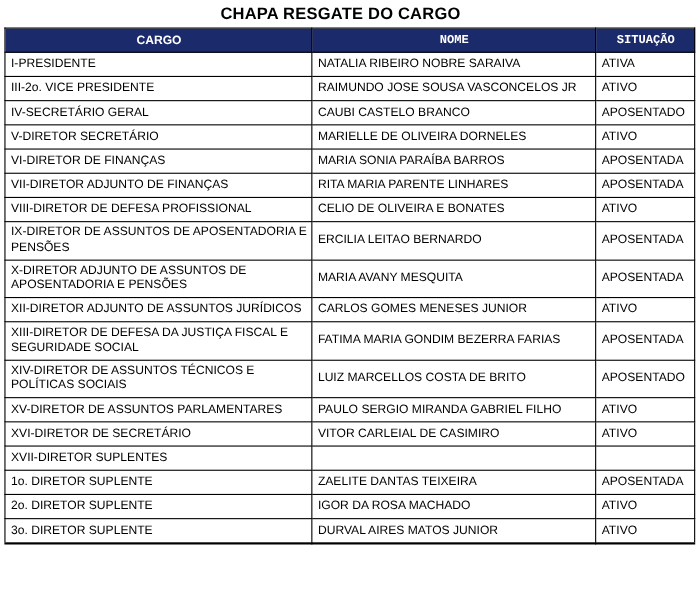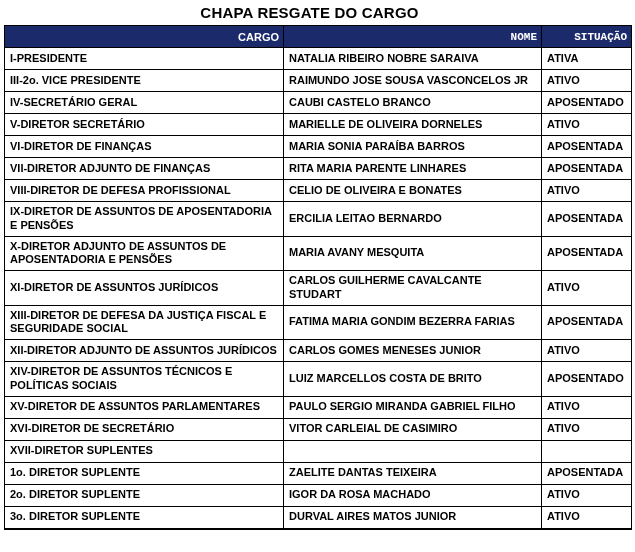--- a/index.html
+++ b/index.html
@@ -33,30 +33,30 @@
     border-bottom-width: 2px;
   }
   col.c-cargo    { width: 279px; }
   col.c-nome     { width: 258px; }
   col.c-situacao { width: 90px; }
   th {
     background: var(--header-bg, #1B2A6B);
     color: var(--header-text, #ffffff);
     font-size: 11px;
     font-weight: bold;
-    text-align: right;
+    text-align: center;
     padding: 4px 4px 4px 5px;
     border: 1px solid var(--border, #000000);
     height: 13px;
     vertical-align: middle;
   }
   th + th { border-left: 1px solid #d9d9d9; font-family: Liberation Mono, monospace; }
   td {
     font-size: 11px;
-    font-weight: bold;
+    font-weight: normal;
     color: #000000;
     border: 1px solid var(--border, #000000);
     padding: 3px 4px 3px 5px;
     height: 15px;
     vertical-align: middle;
     line-height: 1.25;
     word-wrap: break-word;
   }
 </style>
 </head>
@@ -118,33 +118,28 @@
           <td>IX-DIRETOR DE ASSUNTOS DE APOSENTADORIA E PENSÕES</td>
           <td>ERCILIA LEITAO BERNARDO</td>
           <td>APOSENTADA</td>
         </tr>
         <tr>
           <td>X-DIRETOR ADJUNTO DE ASSUNTOS DE APOSENTADORIA E PENSÕES</td>
           <td>MARIA AVANY MESQUITA</td>
           <td>APOSENTADA</td>
         </tr>
         <tr>
-          <td>XI-DIRETOR DE ASSUNTOS JURÍDICOS</td>
-          <td>CARLOS GUILHERME CAVALCANTE STUDART</td>
+          <td>XII-DIRETOR ADJUNTO DE ASSUNTOS JURÍDICOS</td>
+          <td>CARLOS GOMES MENESES JUNIOR</td>
           <td>ATIVO</td>
         </tr>
         <tr>
           <td>XIII-DIRETOR DE DEFESA DA JUSTIÇA FISCAL E SEGURIDADE SOCIAL</td>
           <td>FATIMA MARIA GONDIM BEZERRA FARIAS</td>
           <td>APOSENTADA</td>
-        </tr>
-        <tr>
-          <td>XII-DIRETOR ADJUNTO DE ASSUNTOS JURÍDICOS</td>
-          <td>CARLOS GOMES MENESES JUNIOR</td>
-          <td>ATIVO</td>
         </tr>
         <tr>
           <td>XIV-DIRETOR DE ASSUNTOS TÉCNICOS E POLÍTICAS SOCIAIS</td>
           <td>LUIZ MARCELLOS COSTA DE BRITO</td>
           <td>APOSENTADO</td>
         </tr>
         <tr>
           <td>XV-DIRETOR DE ASSUNTOS PARLAMENTARES</td>
           <td>PAULO SERGIO MIRANDA GABRIEL FILHO</td>
           <td>ATIVO</td>

